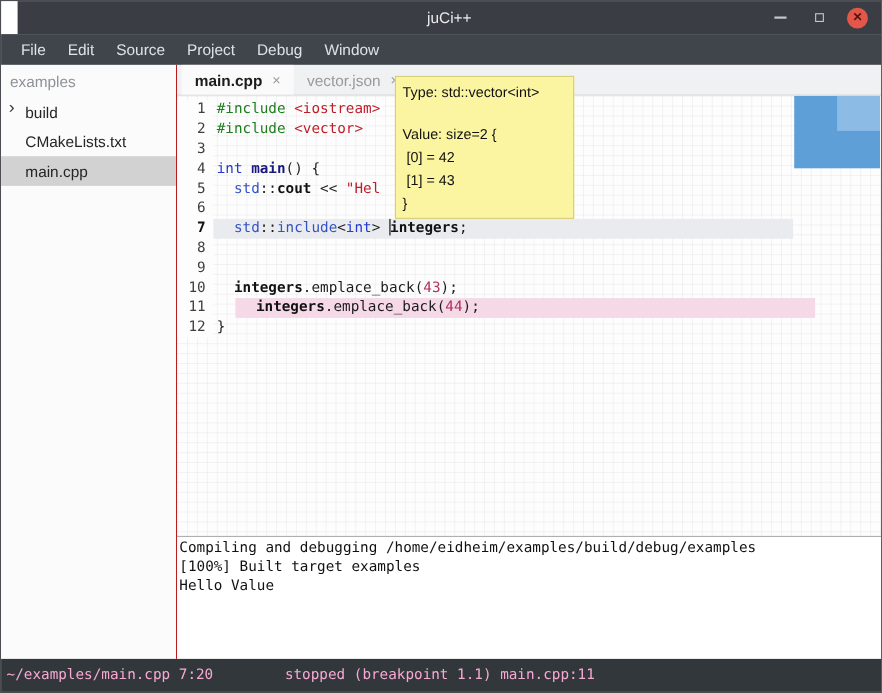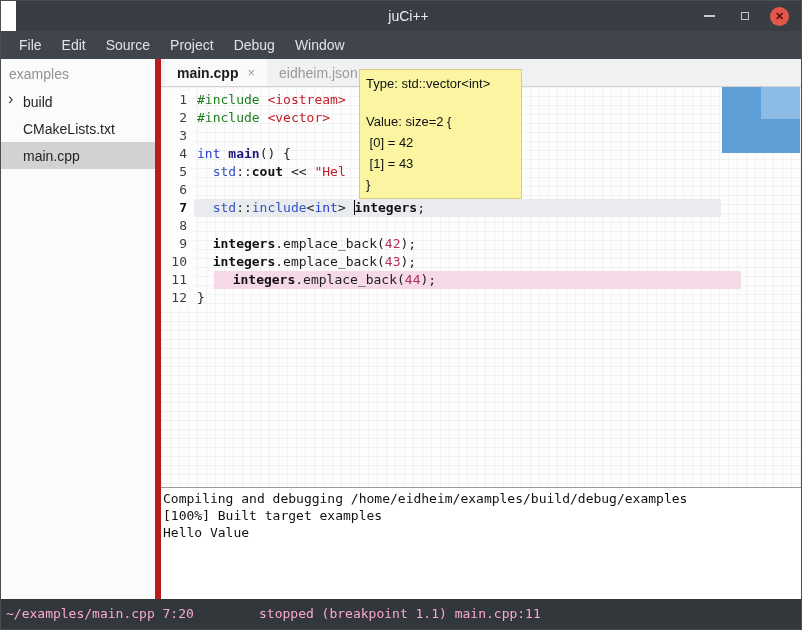--- a/index.html
+++ b/index.html
@@ -18,21 +18,21 @@
   .ic-min{display:block;width:11px;height:2px;background:#c5c8cb;}
   .ic-max{display:block;width:8px;height:8px;border:1px solid #c5c8cb;box-sizing:border-box;}
   .wc-btn.close{border-radius:50%;background:var(--close-red,#e2574a);}
   .ic-close{color:#57100c;font-size:11px;font-weight:bold;line-height:1;}
   
   .menubar{height:28px;flex:none;background:var(--menubar-bg,#40454c);
     display:flex;align-items:center;padding-left:8px;}
   .menu-item{color:#dfe2e5;font-size:14px;padding:0 10px;line-height:28px;}
   
   .content{flex:1;display:flex;min-height:0;}
-  .sidebar{width:160px;flex:none;background:#fbfbfb;border-right:6px solid #b91c1c;box-sizing:border-box;}
+  .sidebar{width:160px;flex:none;background:#fbfbfb;border-right:1px solid #b91c1c;box-sizing:border-box;}
   .side-header{color:#8f9296;font-size:14px;padding:7px 8px 6px;}
   .side-item{height:27px;display:flex;align-items:center;padding-left:22px;color:#252525;font-size:14px;position:relative;}
   .side-item.selected{background:var(--selected-file-bg,#d2d2d2);}
   .chev{position:absolute;left:7px;top:2px;color:#3a3a3a;font-size:16px;}
   .main{flex:1;display:flex;flex-direction:column;min-width:0;}
   
   .tabbar{height:28px;flex:none;background:#f0f1f2;border-bottom:1px solid #d2d2d2;
     display:flex;align-items:stretch;box-sizing:border-box;padding-left:4px;}
   .tab{display:flex;align-items:center;padding:0 12px;gap:9px;font-size:14px;color:#9a9a9a;}
   .tab.active{color:#1c1c1c;font-weight:bold;background:#fafafa;}
@@ -124,21 +124,21 @@
         </div>
     </div>
 
     <div class="main">
       <div class="tabbar">
           <div class="tab active">
             <span class="tab-label">main.cpp</span>
             <span class="tab-close">×</span>
           </div>
           <div class="tab">
-            <span class="tab-label">eidheim.json</span>
+            <span class="tab-label">vector.json</span>
             <span class="tab-close">×</span>
           </div>
         </div>
 
       <div class="editor">
         <div>
             <div class="code-line">
               <span class="ln">1</span>
               <span class="cc"><span class="tok-pre">#include</span><span class="tok-plain"> </span><span class="tok-hdr">&lt;iostream&gt;</span></span>
             </div>
@@ -165,21 +165,20 @@
             <div class="code-line hl-current">
               <span class="ln">7</span>
               <span class="cc"><span class="tok-plain">  </span><span class="tok-ns">std</span><span class="tok-plain">::</span><span class="tok-ns">include</span><span class="tok-plain">&lt;</span><span class="tok-kw">int</span><span class="tok-plain">&gt; </span><span class="caret"></span><span class="tok-bold">integers</span><span class="tok-plain">;</span></span>
             </div>
             <div class="code-line">
               <span class="ln">8</span>
               <span class="cc"></span>
             </div>
             <div class="code-line">
               <span class="ln">9</span>
-              <span class="cc"><span class="tok-plain">  </span><span class="tok-bold">integers</span><span class="tok-plain">.emplace_back(</span><span class="tok-num">42</span><span class="tok-plain">);</span></span>
             </div>
             <div class="code-line">
               <span class="ln">10</span>
               <span class="cc"><span class="tok-plain">  </span><span class="tok-bold">integers</span><span class="tok-plain">.emplace_back(</span><span class="tok-num">43</span><span class="tok-plain">);</span></span>
             </div>
             <div class="code-line hl-debug">
               <span class="ln">11</span>
               <span class="cc"><span class="tok-plain">  </span><span class="tok-bold">integers</span><span class="tok-plain">.emplace_back(</span><span class="tok-num">44</span><span class="tok-plain">);</span></span>
             </div>
             <div class="code-line">

